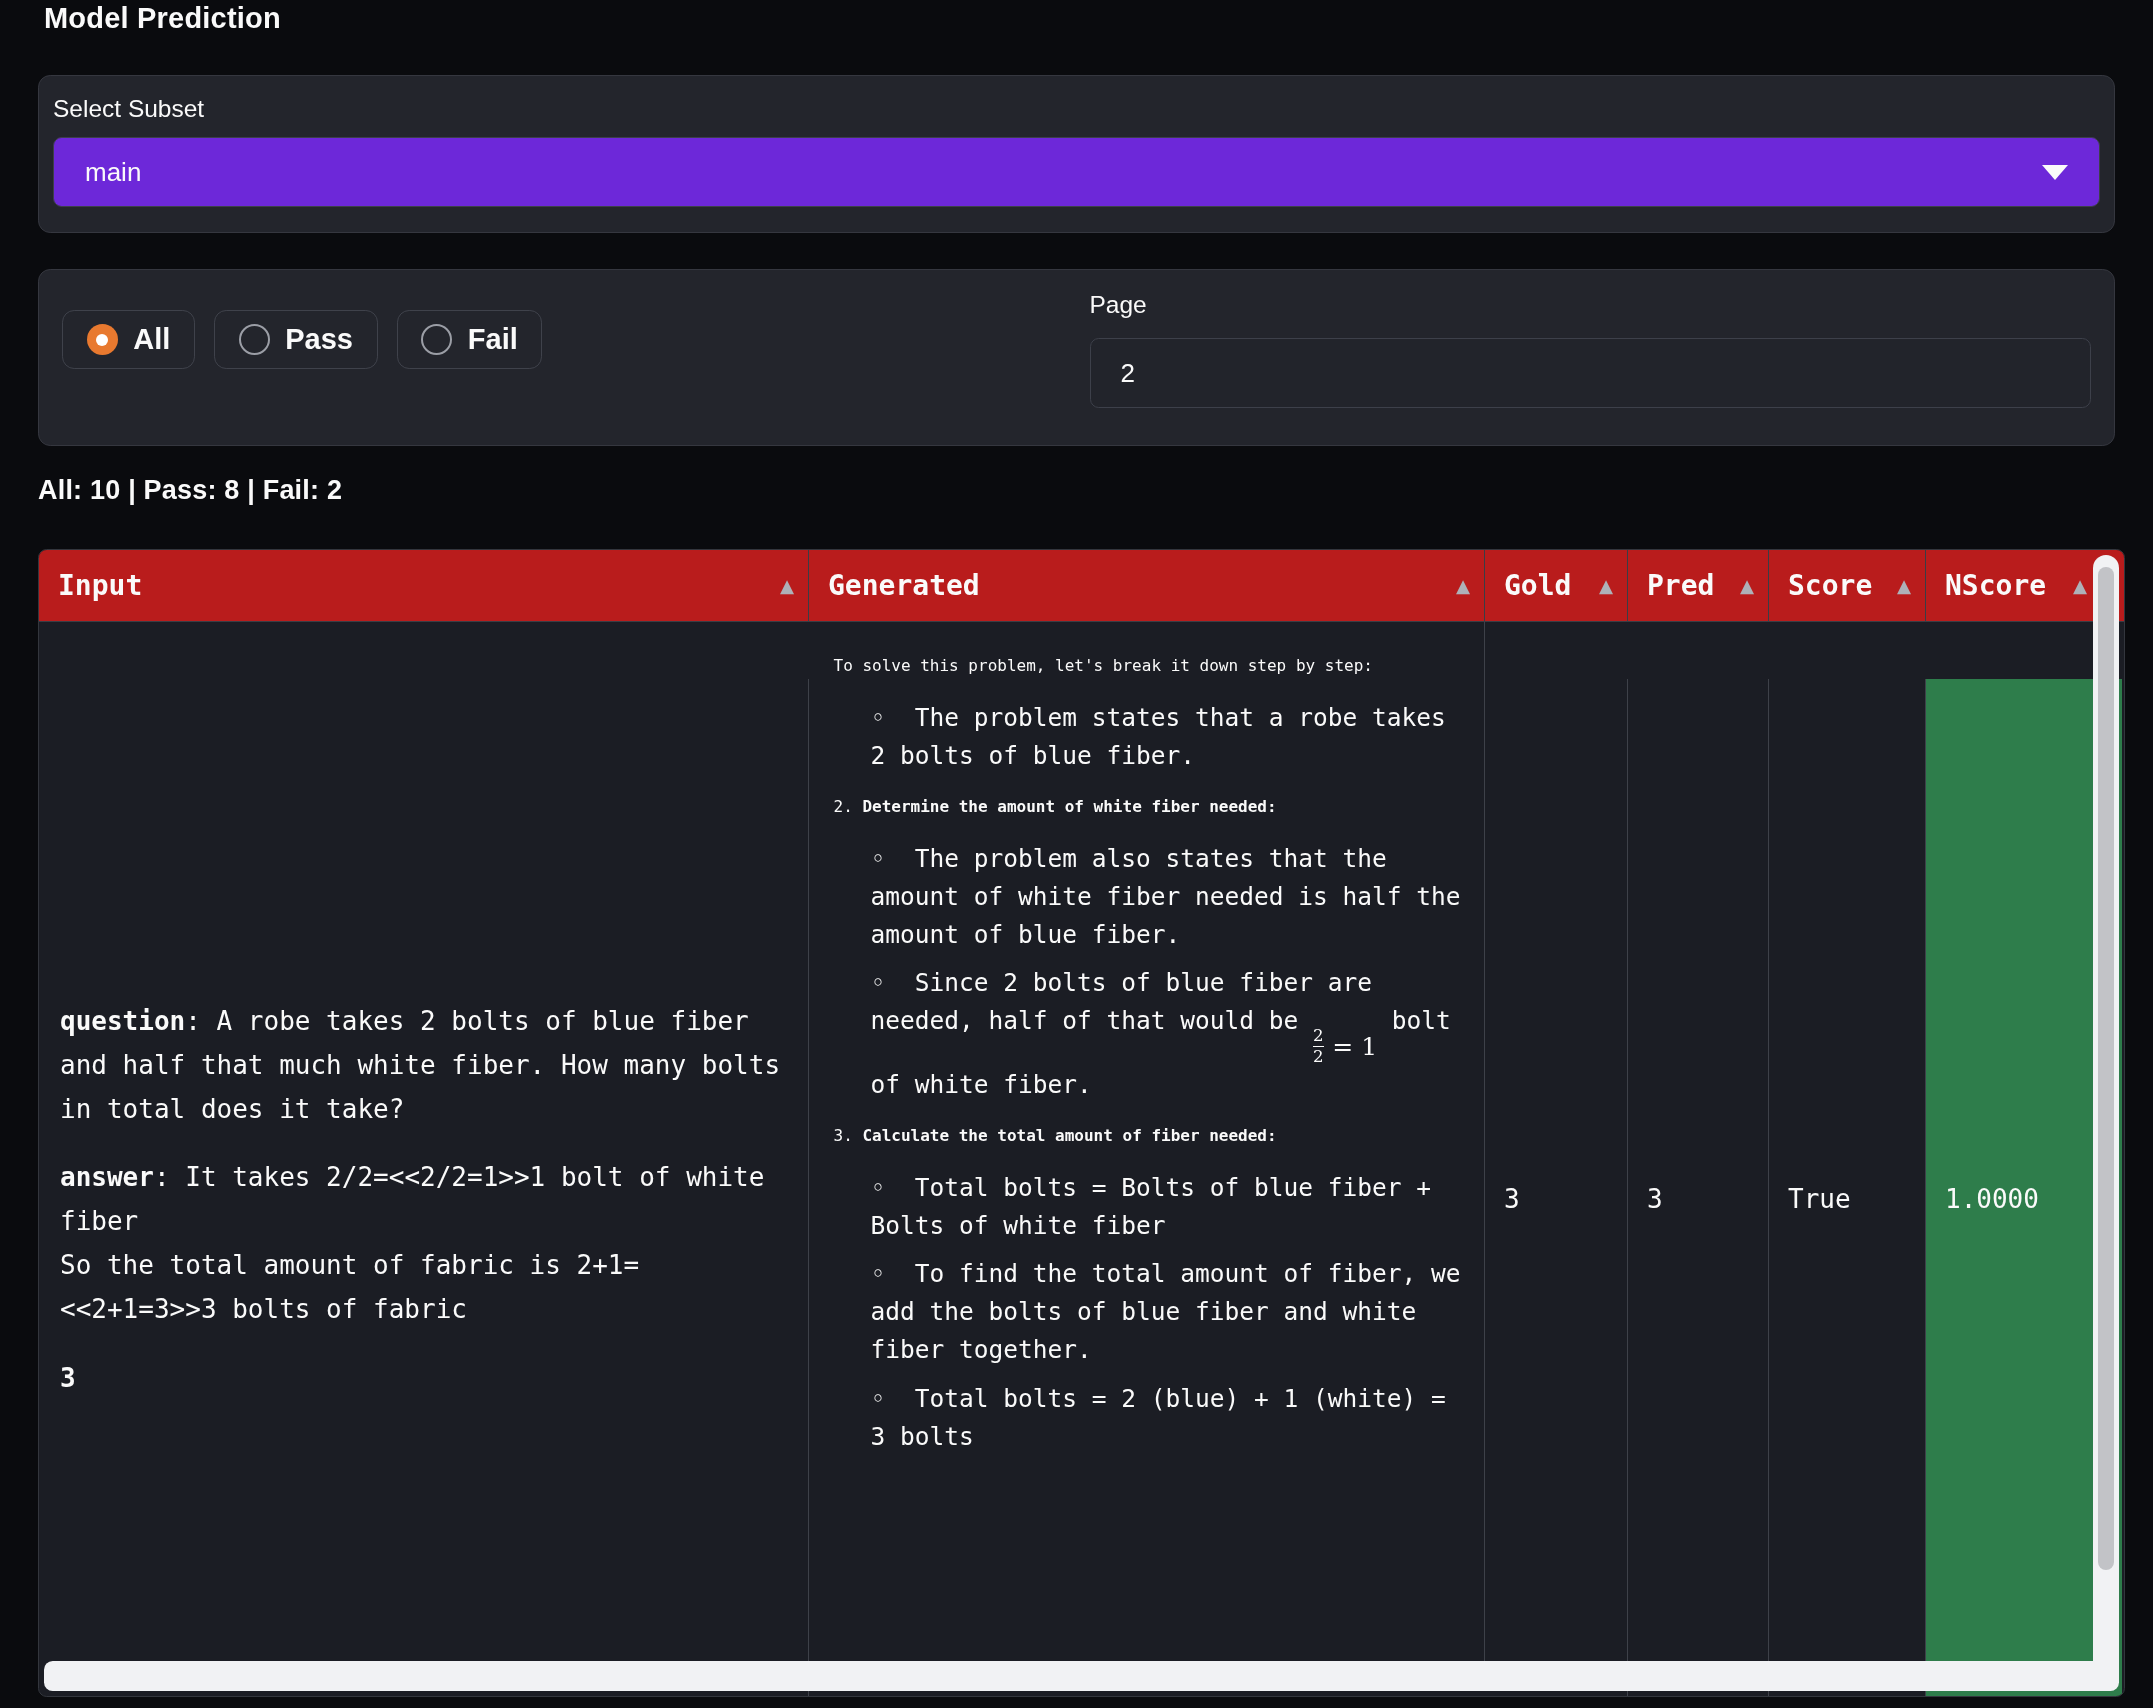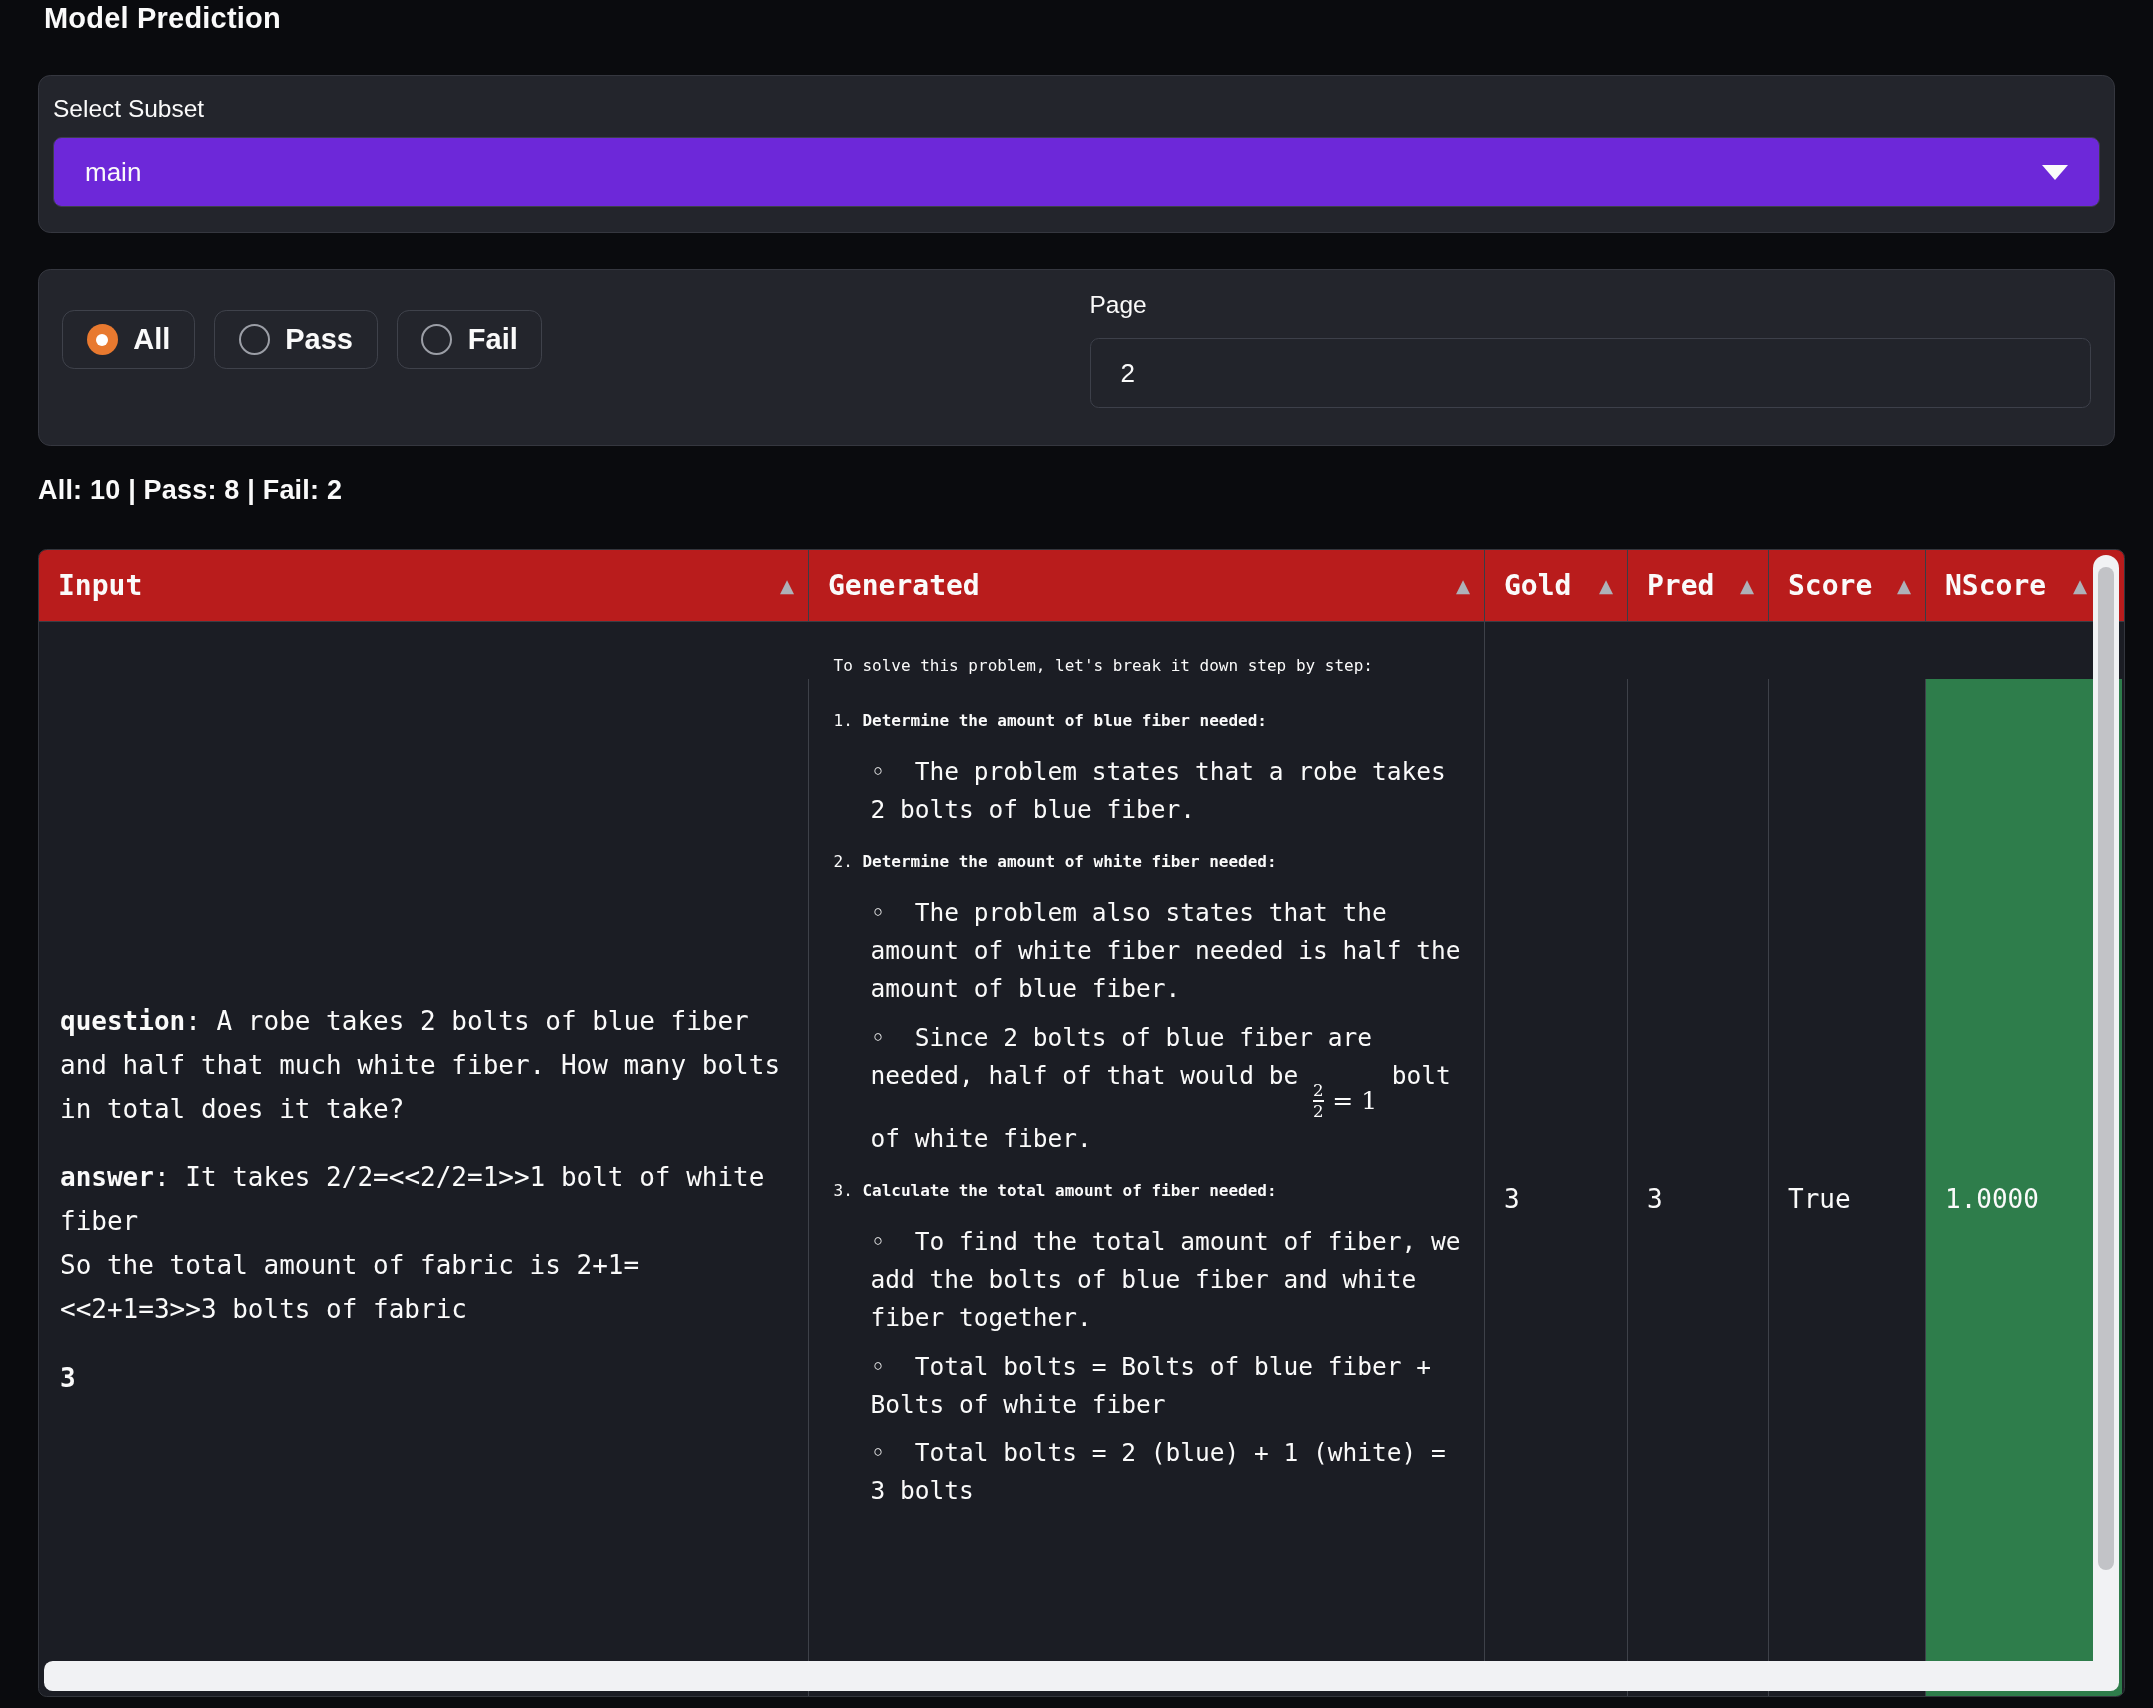--- a/index.html
+++ b/index.html
@@ -162,28 +162,27 @@
   </div>
   <div class="tbody">
     <div class="td c-input input-cell center-cell" id="cell-input">
         <div class="blk para"><span class="b">question</span><span>: A robe takes 2 bolts of blue fiber and half that much white fiber. How many bolts in total does it take?</span></div>
         <div class="blk para"><span class="b">answer</span><span>: It takes 2/2=&lt;&lt;2/2=1&gt;&gt;1 bolt of white fiber
 So the total amount of fabric is 2+1=&lt;&lt;2+1=3&gt;&gt;3 bolts of fabric</span></div>
         <div class="blk para"><span class="b">3</span></div>
       </div>
     <div class="td c-gen gen-cell" id="cell-generated">
         <div class="blk para"><span>To solve this problem, let's break it down step by step:</span></div>
-        <div class="blk para"><span>1. </span><span class="b">Determine the amount of blue fiber needed:</span></div>
         <div class="blk bullet"><span>◦&nbsp;&nbsp;</span><span>The problem states that a robe takes 2 bolts of blue fiber.</span></div>
         <div class="blk para"><span>2. </span><span class="b">Determine the amount of white fiber needed:</span></div>
         <div class="blk bullet"><span>◦&nbsp;&nbsp;</span><span>The problem also states that the amount of white fiber needed is half the amount of blue fiber.</span></div>
         <div class="blk bullet"><span>◦&nbsp;&nbsp;</span><span>Since 2 bolts of blue fiber are needed, half of that would be </span><span class="math"><span class="frac"><span class="num">2</span><span class="fbar"></span><span class="den">2</span></span><span class="rhs">= 1</span></span><span> bolt of white fiber.</span></div>
         <div class="blk para"><span>3. </span><span class="b">Calculate the total amount of fiber needed:</span></div>
+        <div class="blk bullet"><span>◦&nbsp;&nbsp;</span><span>Total bolts = Bolts of blue fiber + Bolts of white fiber</span></div>
         <div class="blk bullet"><span>◦&nbsp;&nbsp;</span><span>To find the total amount of fiber, we add the bolts of blue fiber and white fiber together.</span></div>
-        <div class="blk bullet"><span>◦&nbsp;&nbsp;</span><span>Total bolts = Bolts of blue fiber + Bolts of white fiber</span></div>
         <div class="blk bullet"><span>◦&nbsp;&nbsp;</span><span>Total bolts = 2 (blue) + 1 (white) = 3 bolts</span></div>
       </div>
     <div class="td c-gold val-cell center-cell">
         <span>3</span>
       </div>
     <div class="td c-pred val-cell center-cell">
         <span>3</span>
       </div>
     <div class="td c-score val-cell center-cell">
         <span>True</span>

